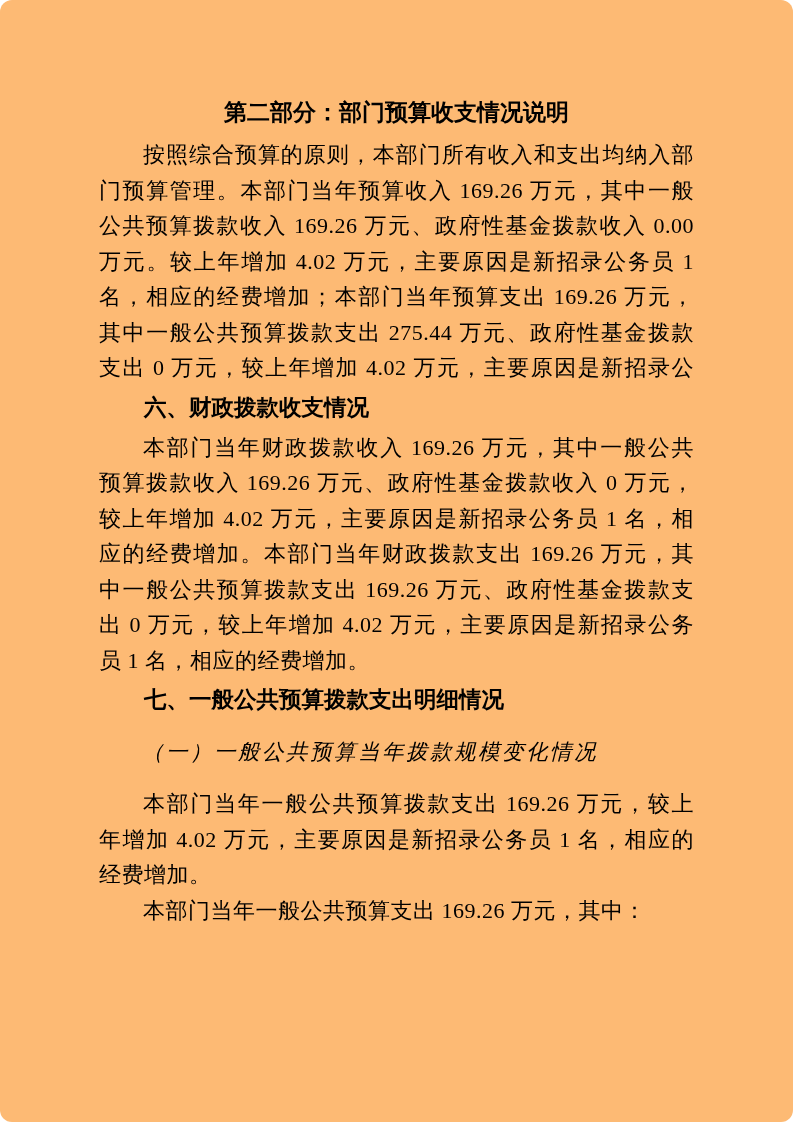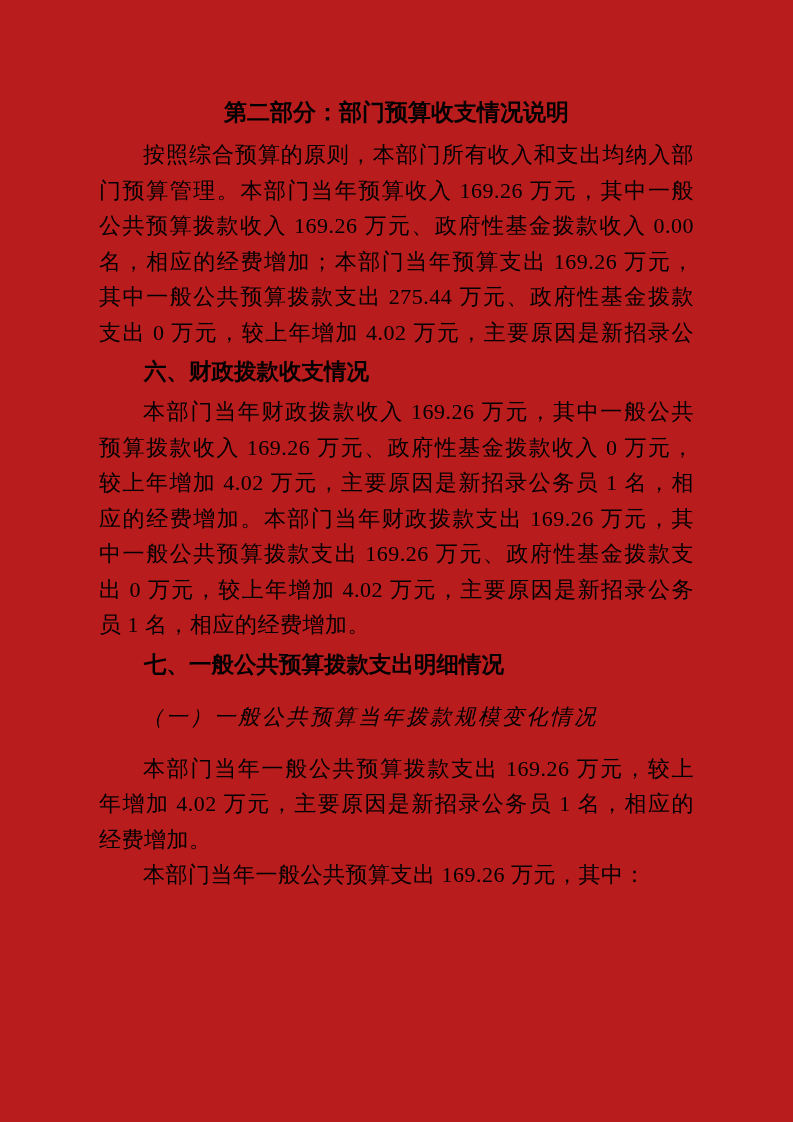--- a/index.html
+++ b/index.html
@@ -4,25 +4,26 @@
 <style>
   html, body {
     margin: 0;
     padding: 0;
     background: #ffffff;
   }
   .page {
     position: relative;
     width: 793px;
     height: 1122px;
-    background: #b91c1c;
+    background: #fdba74;
     box-sizing: border-box;
     padding: 94px 99px 0 99px;
     color: #000000;
     overflow: hidden;
+    border-radius: 12px;
   }
   .doc-title {
     font-family: "Liberation Sans", "DejaVu Sans", sans-serif;
     font-weight: 700;
     font-size: 23px;
     line-height: 36px;
     text-align: center;
     margin-bottom: 7px;
   }
   .heading {
@@ -65,20 +66,21 @@
 
 <div class="page">
 
   <div class="doc-title">第二部分：部门预算收支情况说明</div>
 
 
   <div class="para">
     <div class="line jfull first">按照综合预算的原则，本部门所有收入和支出均纳入部</div>
     <div class="line jfull">门预算管理。本部门当年预算收入 169.26 万元，其中一般</div>
     <div class="line jfull">公共预算拨款收入 169.26 万元、政府性基金拨款收入 0.00</div>
+    <div class="line jfull">万元。较上年增加 4.02 万元，主要原因是新招录公务员 1</div>
     <div class="line jfull">名，相应的经费增加；本部门当年预算支出 169.26 万元，</div>
     <div class="line jfull">其中一般公共预算拨款支出 275.44 万元、政府性基金拨款</div>
     <div class="line jfull">支出 0 万元，较上年增加 4.02 万元，主要原因是新招录公</div>
   </div>
 
   <div class="heading">六、财政拨款收支情况</div>
 
   <div class="para">
     <div class="line jfull first">本部门当年财政拨款收入 169.26 万元，其中一般公共</div>
     <div class="line jfull">预算拨款收入 169.26 万元、政府性基金拨款收入 0 万元，</div>

